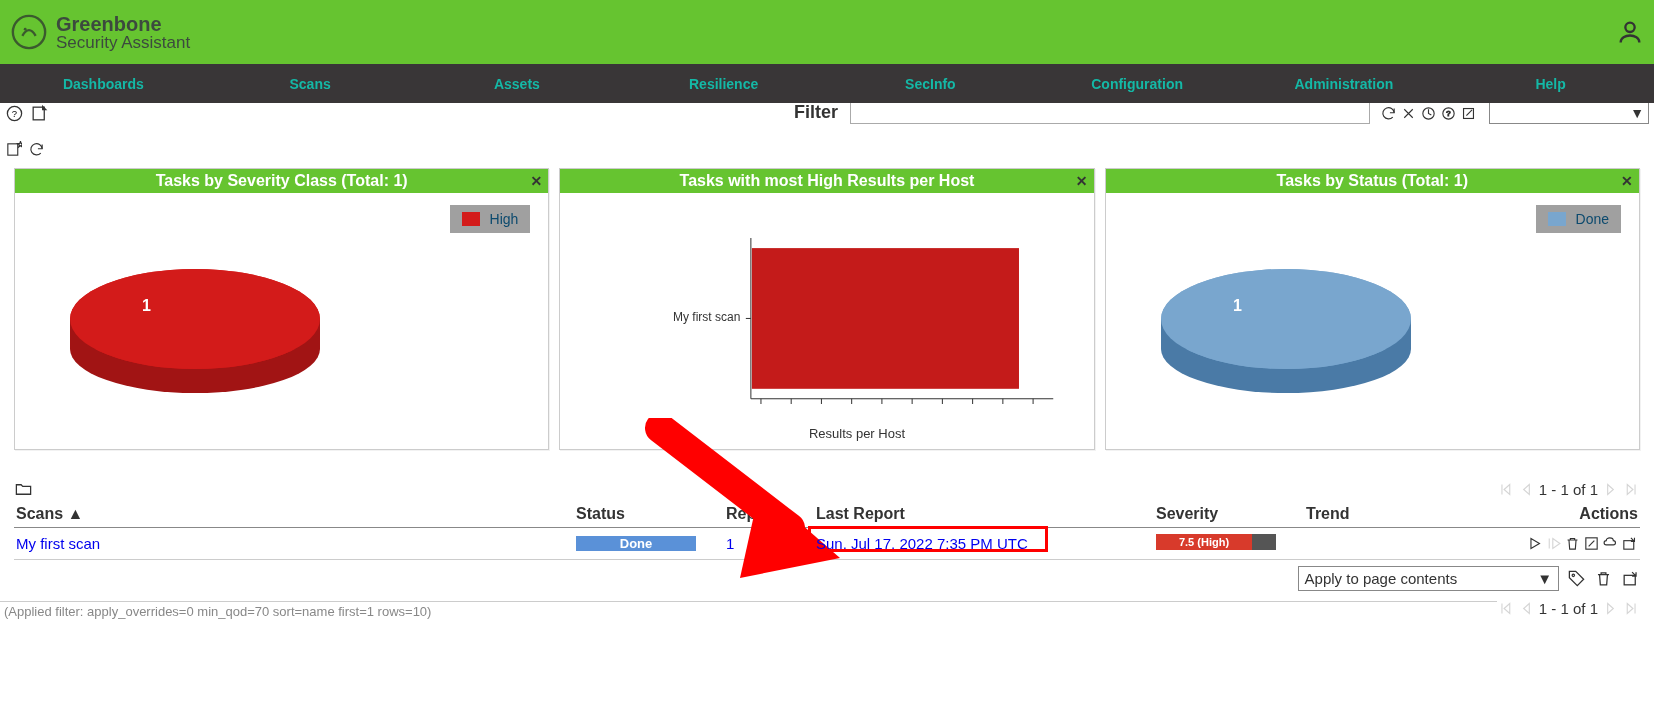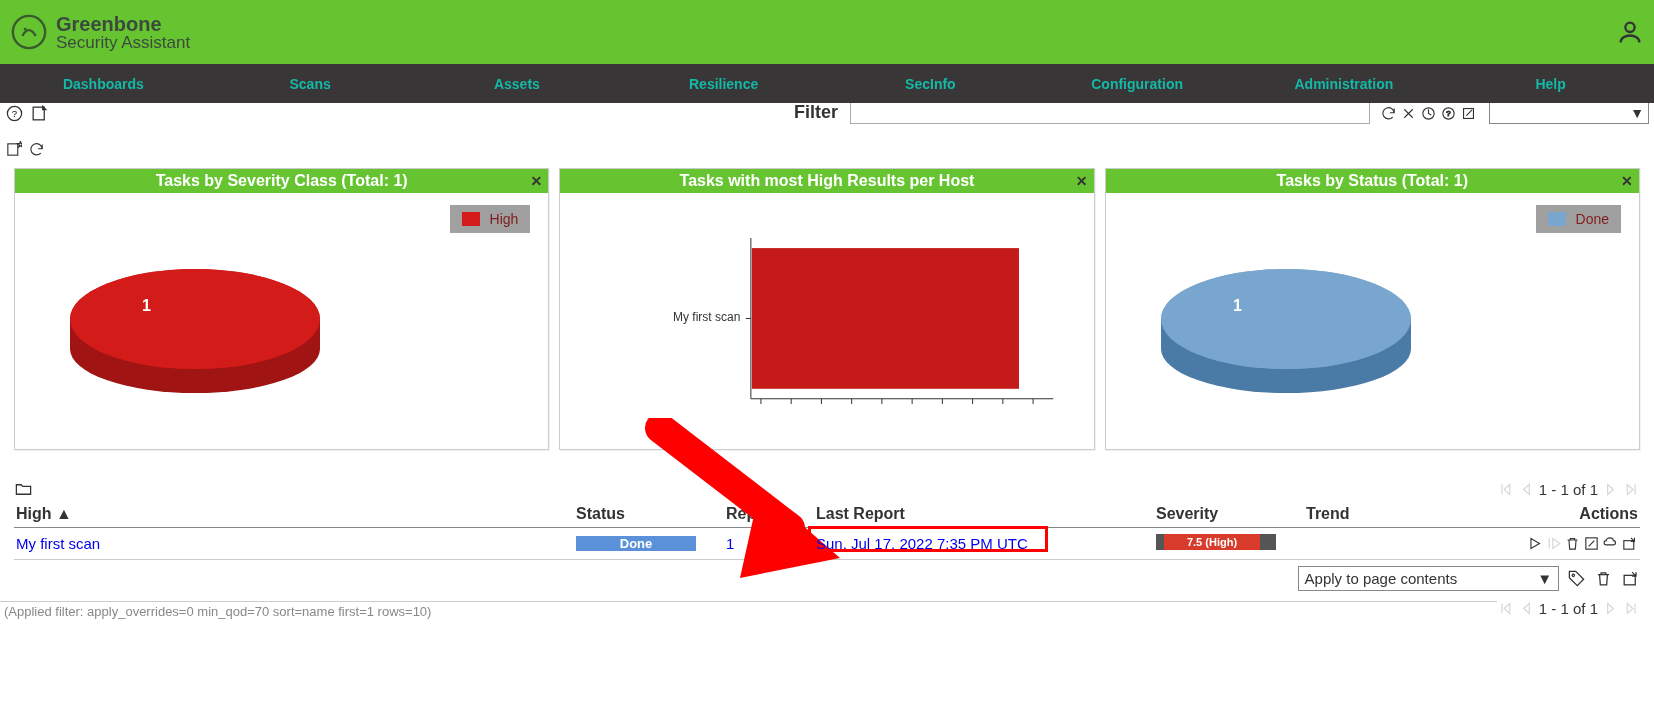--- a/index.html
+++ b/index.html
@@ -21,34 +21,34 @@
   .filter-actions { display:flex; gap:3px; margin-left:6px; margin-top:-10px; }
   .filter-dropdown { width:160px; height:22px; border:1px solid #888; margin-left:8px; margin-top:-10px; display:flex; justify-content:flex-end; align-items:center; padding-right:4px; }
   .page-title-row { display:flex; align-items:center; gap:6px; padding:8px 5px 4px 5px; justify-content:space-between; }
   .page-title { font-size:24px; font-weight:bold; display:flex; align-items:center; gap:8px; }
   .title-actions { display:flex; gap:6px; }
   .dashboards { display:flex; gap:10px; padding:6px 14px 10px 14px; }
   .panel { flex:1; border:1px solid #ccc; background:#fff; display:flex; flex-direction:column; box-shadow:1px 1px 0 rgba(0,0,0,.05); height:282px; }
   .panel-title { background:#66c430; color:#fff; font-weight:bold; text-align:center; padding:3px 4px; position:relative; font-size:16px; }
   .panel-close { position:absolute; right:3px; top:3px; width:18px; height:18px; display:flex; align-items:center; justify-content:center; color:#333; font-size:14px; cursor:pointer; }
   .panel-body { flex:1; position:relative; }
-  .legend-box { position:absolute; right:18px; top:12px; background:#a0a0a0; padding:6px 12px; display:flex; align-items:center; gap:10px; color:#7f1d1d; }
+  .legend-box { position:absolute; right:18px; top:12px; background:#a0a0a0; padding:6px 12px; display:flex; align-items:center; gap:10px; color:#0c4a6e; }
   .legend-swatch { width:18px; height:14px; }
   .pie-chart { position:absolute; left:50px; top:46px; width:260px; height:180px; }
   .bar-chart { position:absolute; left:80px; top:35px; right:30px; bottom:20px; }
   .x-axis-label { position:absolute; bottom:2px; text-align:center; font-size:13px; left:0; right:0;}
   .folder-row { display:flex; align-items:center; padding:2px 14px; justify-content:space-between; margin-top:18px; }
   .pager { display:flex; align-items:center; gap:4px; font-size:15px; }
   .table { width:calc(100% - 28px); margin:0 14px; border-collapse:collapse; }
   .table th { text-align:left; border-bottom:1px solid #888; padding:4px 2px; font-size:16px; font-weight:bold; }
   .table td { padding:6px 2px; font-size:15px; border-bottom:1px solid #ccc; vertical-align:middle; }
   .link { color:#0000ee; cursor:pointer; }
   .status-pill { background:#5a91d8; color:#fff; text-align:center; width:120px; padding:0 0; font-size:13px; font-weight:bold; }
   .sev-badge { display:inline-block; width:120px; position:relative; height:16px; background:#555;}
-  .sev-fill { position:absolute; left:0; top:0; bottom:0; background:#d83a2b; width:80%; display:flex; align-items:center; justify-content:center; color:#fff; font-size:11px; font-weight:bold;margin-left:8px;}
+  .sev-fill { position:absolute; left:0; top:0; bottom:0; background:#d83a2b; width:80%; display:flex; align-items:center; justify-content:center; color:#fff; font-size:11px; font-weight:bold;}
   .row-actions { display:flex; gap:2px; justify-content:flex-end; }
   .row-actions svg, .title-actions svg, .filter-actions svg, .pager svg { width:17px; height:17px; stroke:#333; fill:none; stroke-width:1.6; cursor:pointer; }
   .footer-row { display:flex; justify-content:flex-end; align-items:center; padding:4px 14px; gap:8px; margin-top:2px; }
   .apply-select { border:1px solid #888; padding:3px 6px; display:flex; align-items:center; gap:80px; font-size:15px; }
   .applied-filter { color:#888; font-size:13px; padding:2px 4px 2px 4px; border-top:1px solid #ccc; margin:6px 0 0 0;}
   .highlight-box { position:absolute; border:3px solid red; pointer-events:none; }
   .arrow-overlay { position:absolute; pointer-events:none; }
   .ico { width:19px; height:19px; display:inline-block; }
   .pager-btn { opacity:.35; }
 </style>
@@ -179,20 +179,21 @@
               <line x1="270" y1="170" x2="270" y2="175"></line>
               <line x1="300" y1="170" x2="300" y2="175"></line>
               <line x1="330" y1="170" x2="330" y2="175"></line>
               <line x1="360" y1="170" x2="360" y2="175"></line>
               <line x1="390" y1="170" x2="390" y2="175"></line>
           </g>
           <line x1="105" y1="90" x2="110" y2="90" stroke="#333"></line>
         </svg>
         <div style="position:absolute; left:-10px; top:82px; font-size:12px; width:110px; text-align:right;">My first scan</div>
       </div>
+      <div class="x-axis-label" style="bottom:8px; left:60px;">Results per Host</div>
     </div>
   </div>
 
   <div class="panel">
     <div class="panel-title">
       <span>Tasks by Status (Total: 1)</span>
       <span class="panel-close">✕</span>
     </div>
     <div class="panel-body">
       <div class="legend-box">
@@ -232,21 +233,21 @@
       </svg>
     <svg class="pager-btn" viewBox="0 0 24 24">
         <path d="M17 5v14M6 5l8 7-8 7z" fill="none" stroke="#888"></path>
       </svg>
   </div>
 </div>
 
 <table class="table">
   <thead>
     <tr>
-      <th style="width:560px;">High ▲</th>
+      <th style="width:560px;">Scans ▲</th>
       <th style="width:150px;">Status</th>
       <th style="width:90px;">Reports</th>
       <th style="width:340px;">Last Report</th>
       <th style="width:150px;">Severity</th>
       <th style="width:100px;">Trend</th>
       <th style="text-align:right;">Actions</th>
     </tr>
   </thead>
   <tbody>
     <tr>

